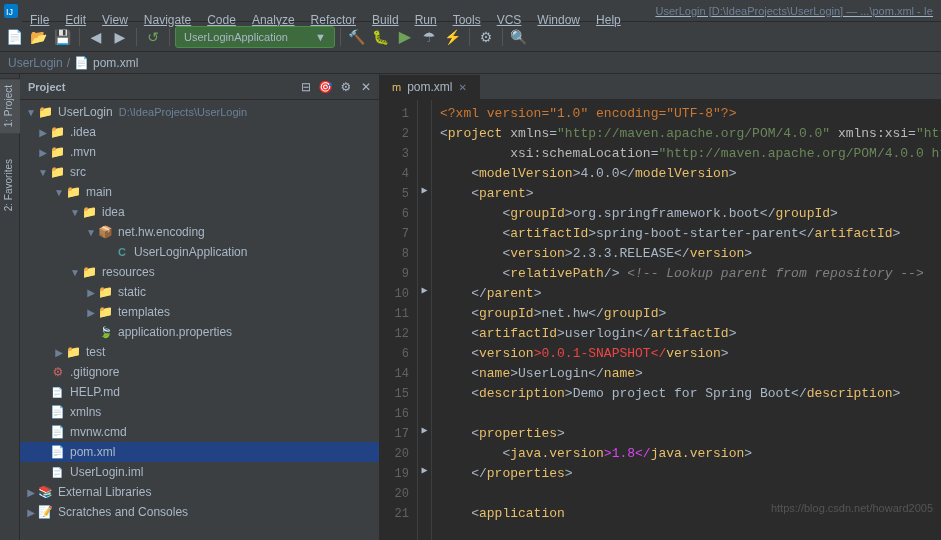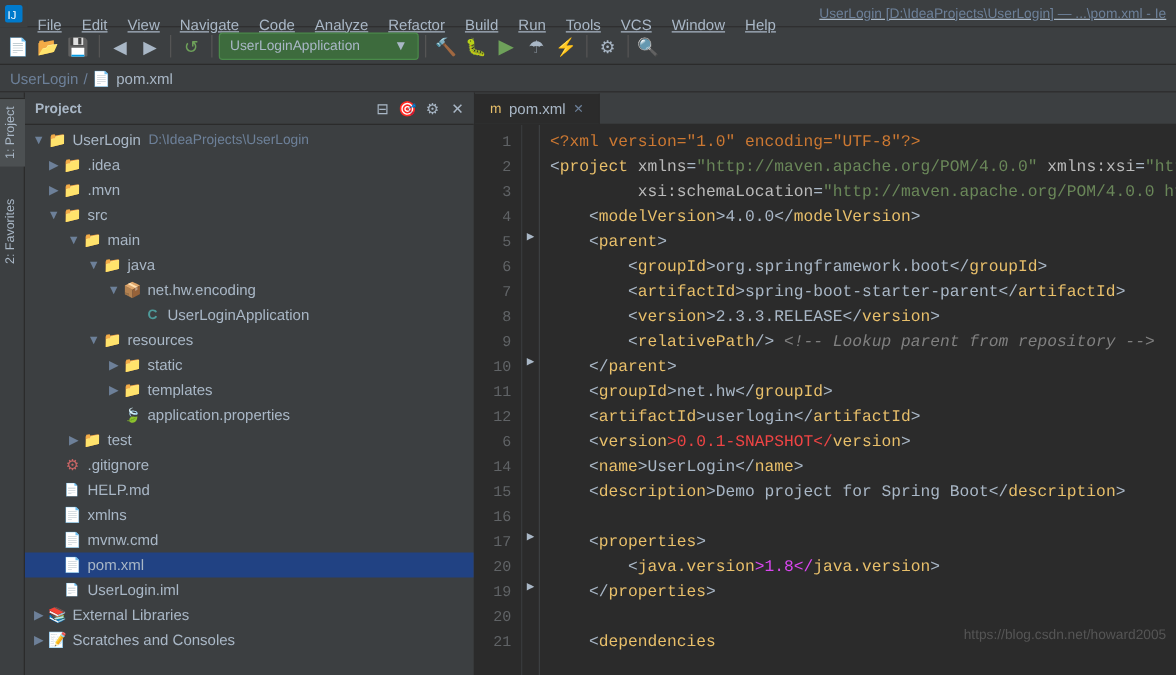--- a/index.html
+++ b/index.html
@@ -185,21 +185,21 @@
 
         <div class="tree-item ind2">
           <span class="tree-arrow">▼</span>
           <span class="tree-icon" style="color:#d4aa00;">📁</span>
           <span class="tree-label">main</span>
         </div>
 
         <div class="tree-item ind3">
           <span class="tree-arrow">▼</span>
           <span class="tree-icon" style="color:#c07a30;">📁</span>
-          <span class="tree-label">java</span>
+          <span class="tree-label">idea</span>
         </div>
 
         <div class="tree-item ind4">
           <span class="tree-arrow">▼</span>
           <span class="tree-icon" style="color:#6a8759;">📦</span>
           <span class="tree-label">net.hw.encoding</span>
         </div>
 
         <div class="tree-item ind5">
           <span class="tree-arrow" style="visibility:hidden;">▶</span>
@@ -358,21 +358,21 @@
           <div class="code-line"><span style="color:#a9b7c6;">    &lt;</span><span style="color:#e8bf6a;">groupId</span><span style="color:#a9b7c6;">&gt;net.hw&lt;/</span><span style="color:#e8bf6a;">groupId</span><span style="color:#a9b7c6;">&gt;</span></div>
           <div class="code-line"><span style="color:#a9b7c6;">    &lt;</span><span style="color:#e8bf6a;">artifactId</span><span style="color:#a9b7c6;">&gt;userlogin&lt;/</span><span style="color:#e8bf6a;">artifactId</span><span style="color:#a9b7c6;">&gt;</span></div>
           <div class="code-line"><span style="color:#a9b7c6;">    &lt;</span><span style="color:#e8bf6a;">version</span><span style="color:#ef4444;">&gt;0.0.1-SNAPSHOT&lt;/</span><span style="color:#e8bf6a;">version</span><span style="color:#a9b7c6;">&gt;</span></div>
           <div class="code-line"><span style="color:#a9b7c6;">    &lt;</span><span style="color:#e8bf6a;">name</span><span style="color:#a9b7c6;">&gt;UserLogin&lt;/</span><span style="color:#e8bf6a;">name</span><span style="color:#a9b7c6;">&gt;</span></div>
           <div class="code-line"><span style="color:#a9b7c6;">    &lt;</span><span style="color:#e8bf6a;">description</span><span style="color:#a9b7c6;">&gt;Demo project for Spring Boot&lt;/</span><span style="color:#e8bf6a;">description</span><span style="color:#a9b7c6;">&gt;</span></div>
           <div class="code-line"></div>
           <div class="code-line"><span style="color:#a9b7c6;">    &lt;</span><span style="color:#e8bf6a;">properties</span><span style="color:#a9b7c6;">&gt;</span></div>
           <div class="code-line"><span style="color:#a9b7c6;">        &lt;</span><span style="color:#e8bf6a;">java.version</span><span style="color:#d946ef;">&gt;1.8&lt;/</span><span style="color:#e8bf6a;">java.version</span><span style="color:#a9b7c6;">&gt;</span></div>
           <div class="code-line"><span style="color:#a9b7c6;">    &lt;/</span><span style="color:#e8bf6a;">properties</span><span style="color:#a9b7c6;">&gt;</span></div>
           <div class="code-line"></div>
-          <div class="code-line"><span style="color:#a9b7c6;">    &lt;</span><span style="color:#e8bf6a;">dependencies</span></div>
+          <div class="code-line"><span style="color:#a9b7c6;">    &lt;</span><span style="color:#e8bf6a;">application</span></div>
         </div>
       </div>
 
       <div style="position:absolute; bottom:26px; right:8px; font-size:11px; color:#555; font-family: Arial;">https://blog.csdn.net/howard2005</div>
     </div>
 
   </div>
 
 </div>
 

